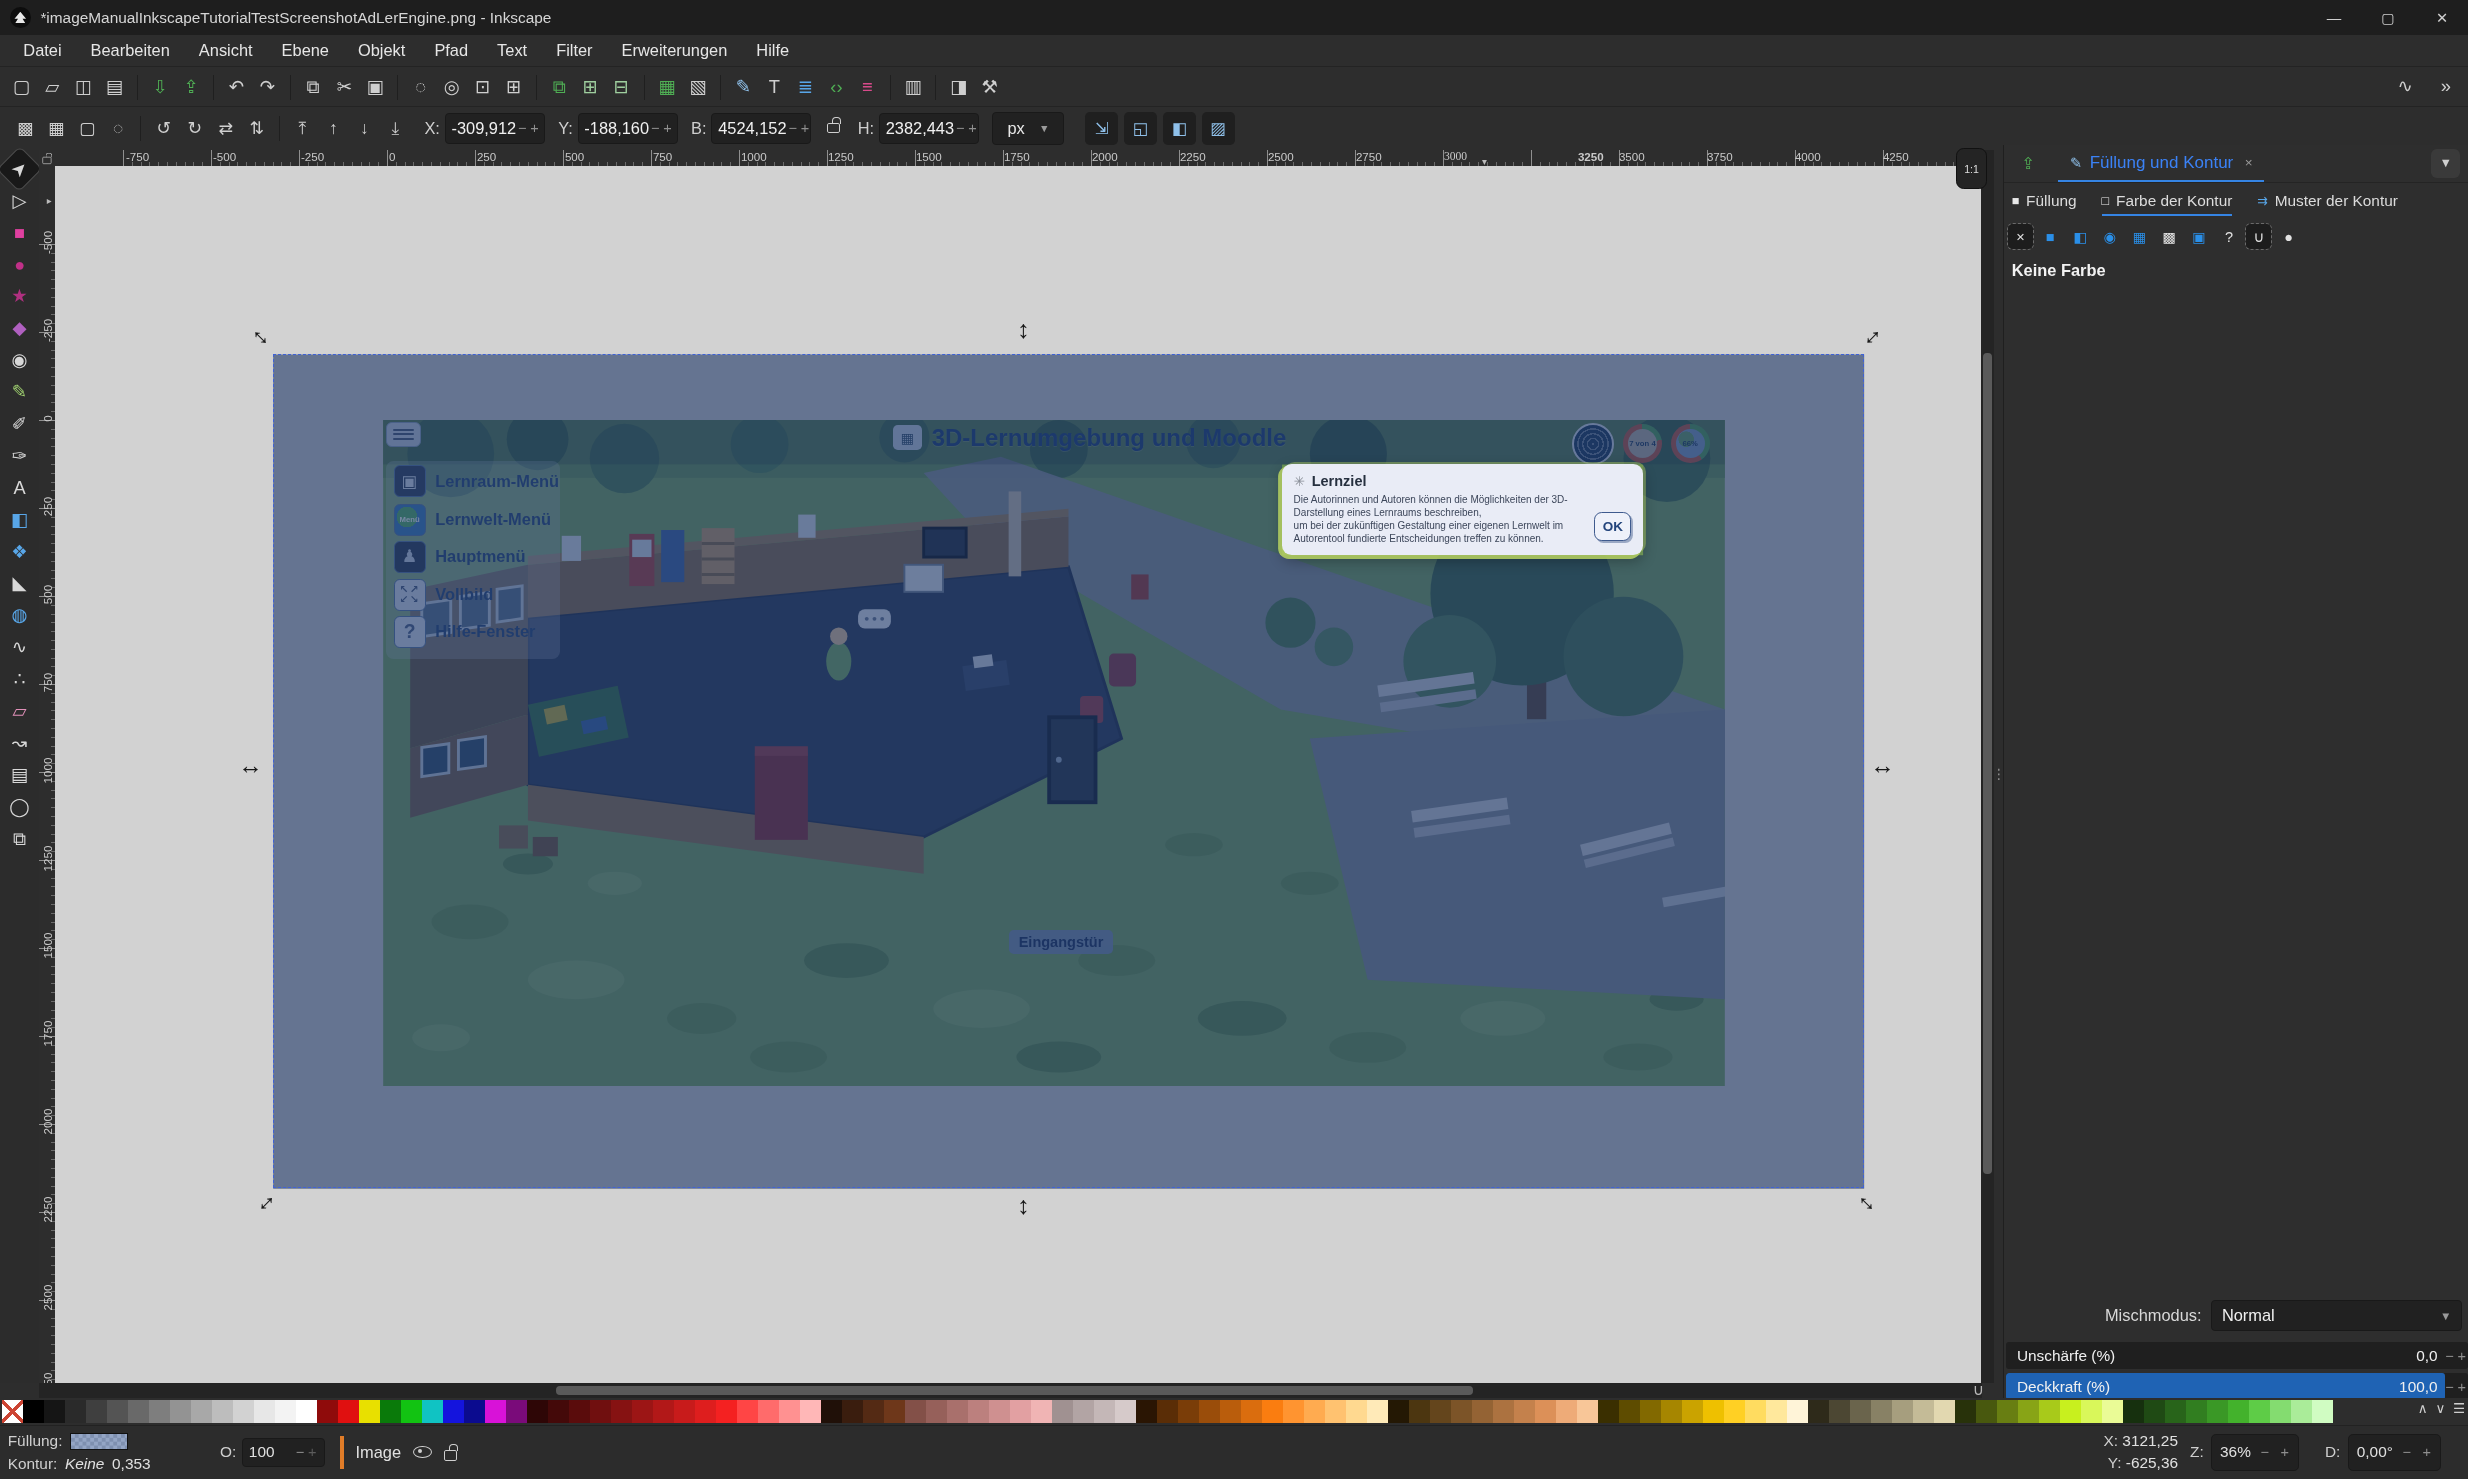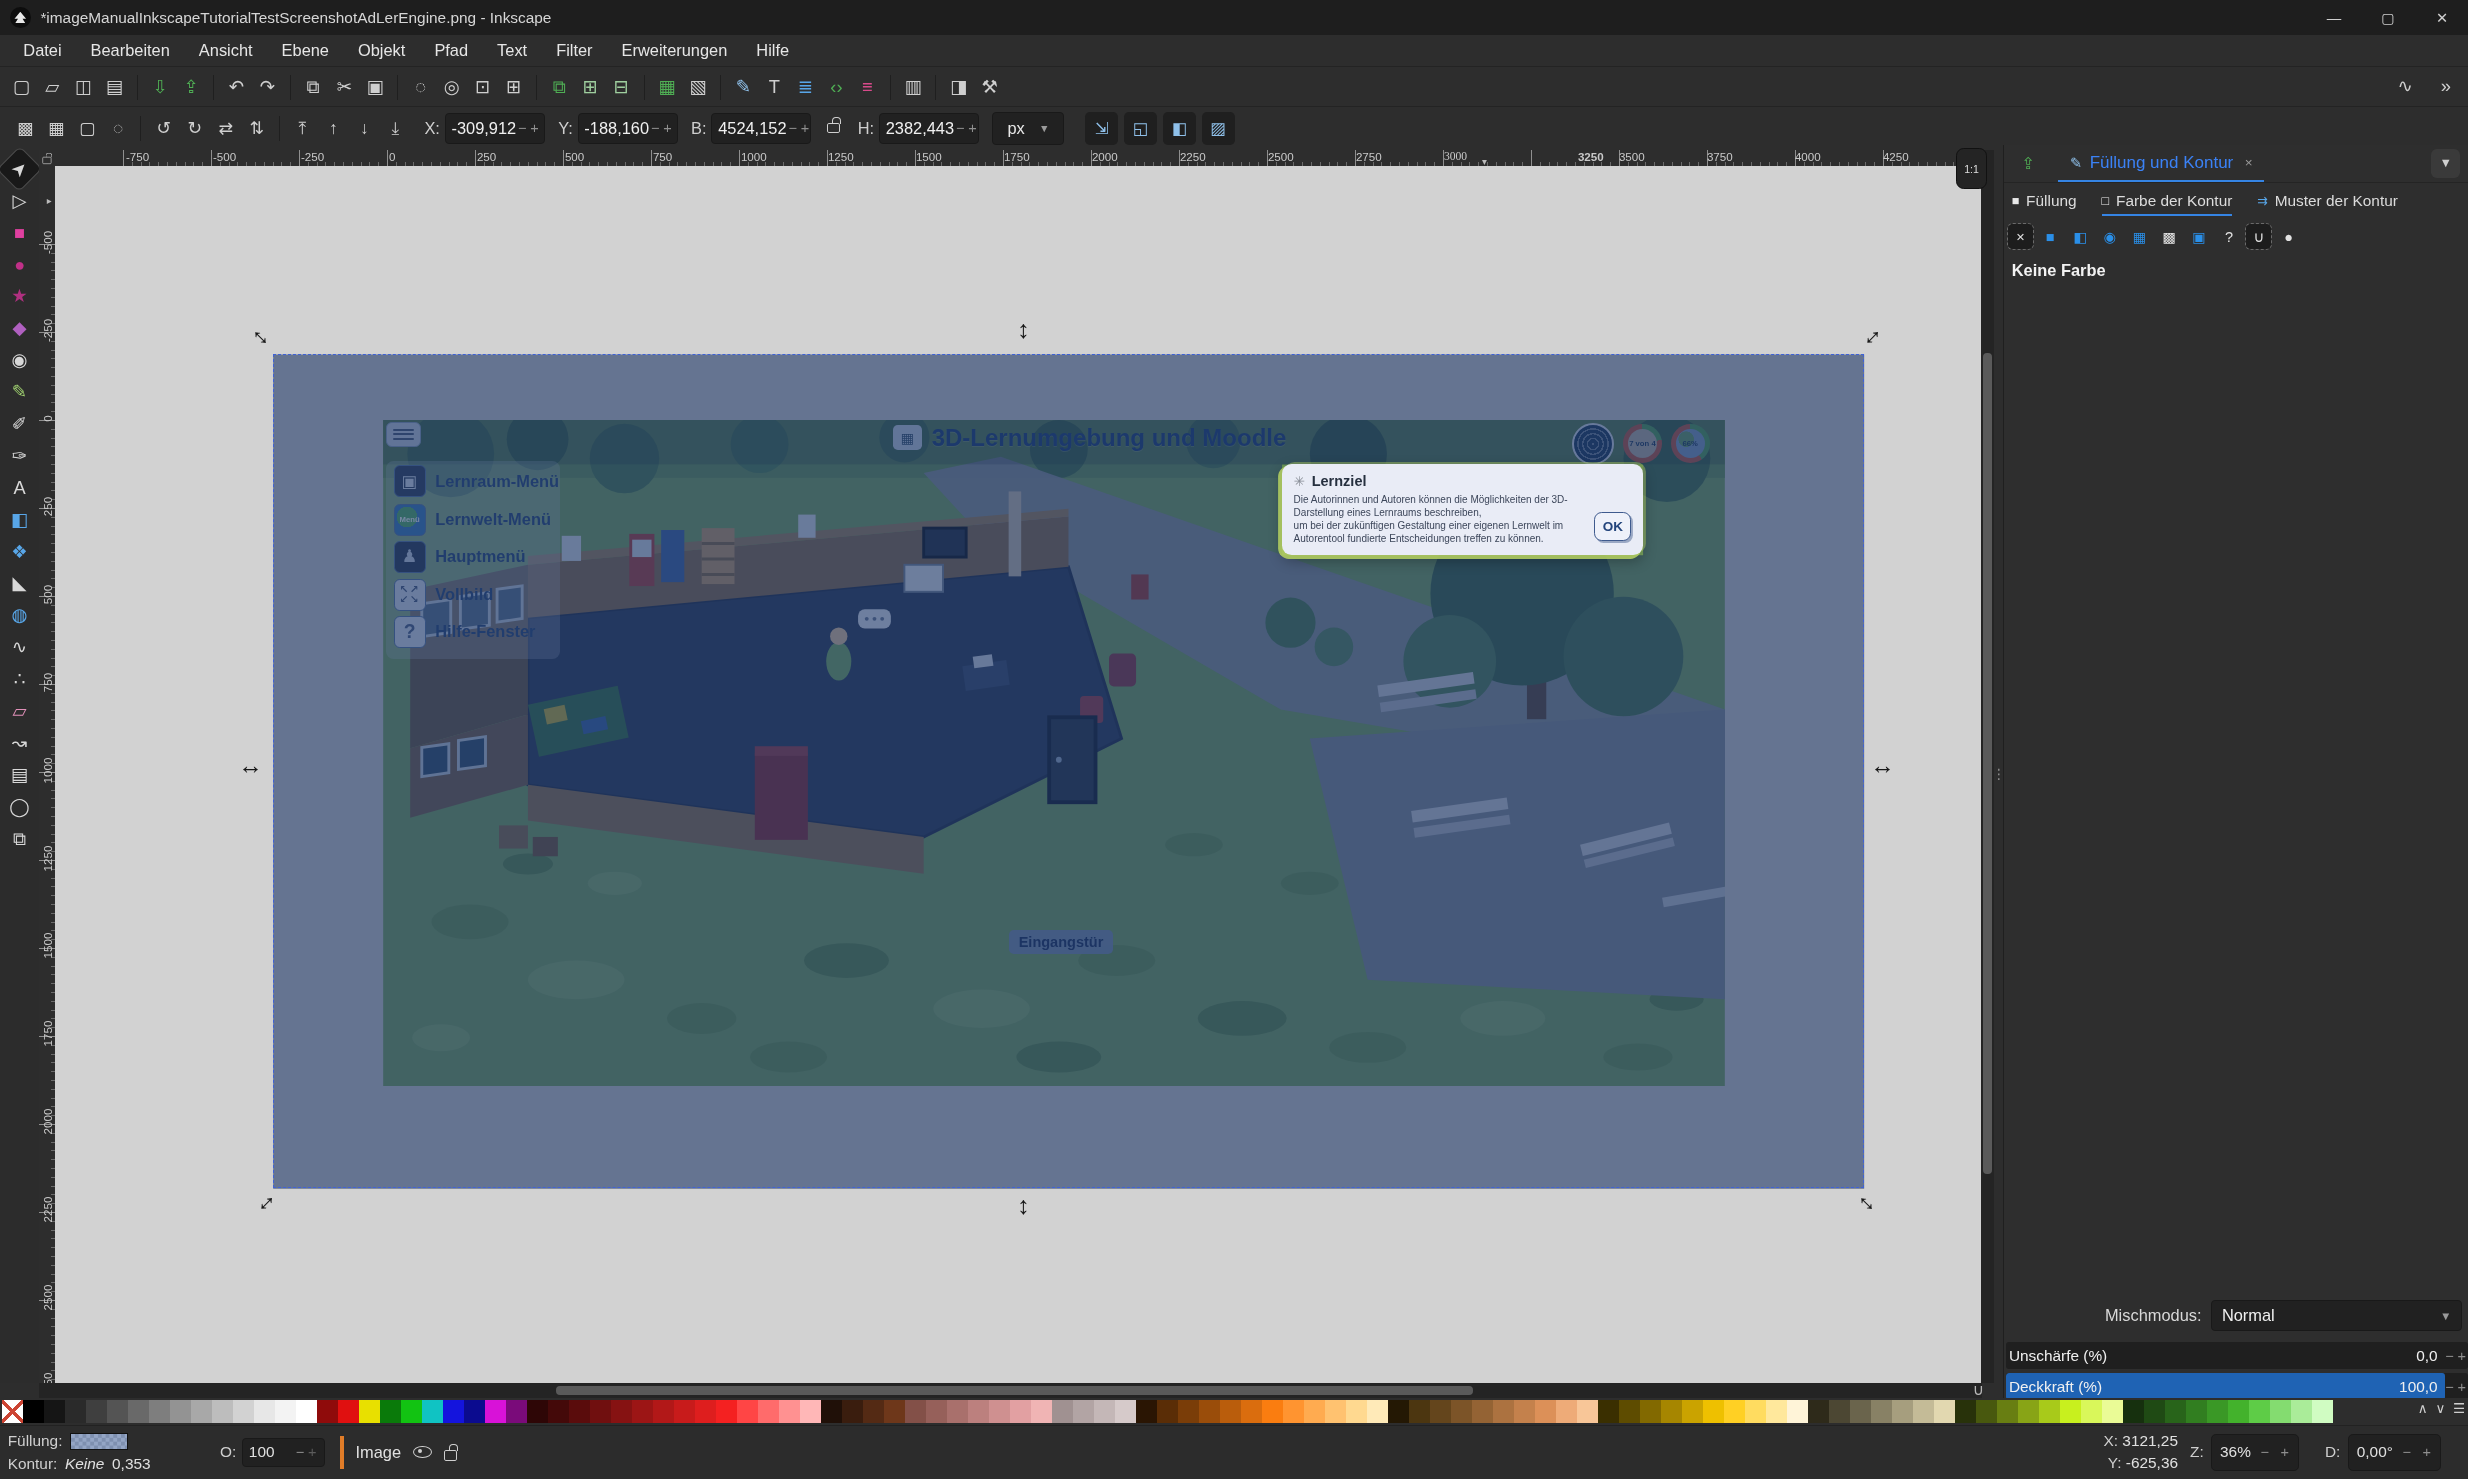--- a/index.html
+++ b/index.html
@@ -141,21 +141,21 @@
   #no-paint-msg{position:absolute;left:7.7px;top:116px;font-size:16.4px;font-weight:bold;color:#f2f2f2;}
   #blend-row{position:absolute;right:5.8px;top:1155px;display:flex;align-items:center;gap:9.7px;}
   #blend-row .blabel{font-size:16.4px;color:#d8d8d8;}
   #blend-dd{width:251px;height:31px;background:#212121;border:1px solid #191919;border-radius:3.9px;display:flex;align-items:center;
       padding:0 9.7px;box-sizing:border-box;font-size:16.4px;color:#f0f0f0;}
   #blend-dd .arrow{margin-left:auto;color:#9a9a9a;font-size:11.6px;}
   .slider-row{position:absolute;left:1.9px;width:462px;height:27px;background:#1f1f1f;border-radius:2.9px;display:flex;align-items:center;overflow:hidden;}
   #blur-row{top:1197px;}
   #opacity-row{top:1228px;}
   .slider-fill{position:absolute;left:0;top:0;bottom:0;background:#1f63b4;border-radius:2.9px;}
-  .slider-row .slabel{font-size:15.4px;color:#f0f0f0;padding-left:3px;z-index:1;}
+  .slider-row .slabel{font-size:15.4px;color:#f0f0f0;padding-left:11px;z-index:1;}
   .slider-row .sval{margin-left:auto;font-size:15.4px;color:#f0f0f0;z-index:1;padding-right:5.8px;}
   .slider-row .spin{z-index:1;}
 
   
   #palette{left:0;top:1398px;width:2469px;height:27px;background:#2d2d2d;display:flex;align-items:center;overflow:hidden;padding-left:1.9px;}
   .swatch{width:21px;height:23px;flex:0 0 auto;}
   .swatch.none{background:
       linear-gradient(45deg,transparent 45%,#c43 45% 55%,transparent 55%),
       linear-gradient(-45deg,transparent 45%,#c43 45% 55%,transparent 55%),#fff;}
   #palette-nav{position:absolute;right:3.9px;top:1400px;display:flex;gap:7.7px;align-items:center;background:#2d2d2d;padding-left:5.8px;}

